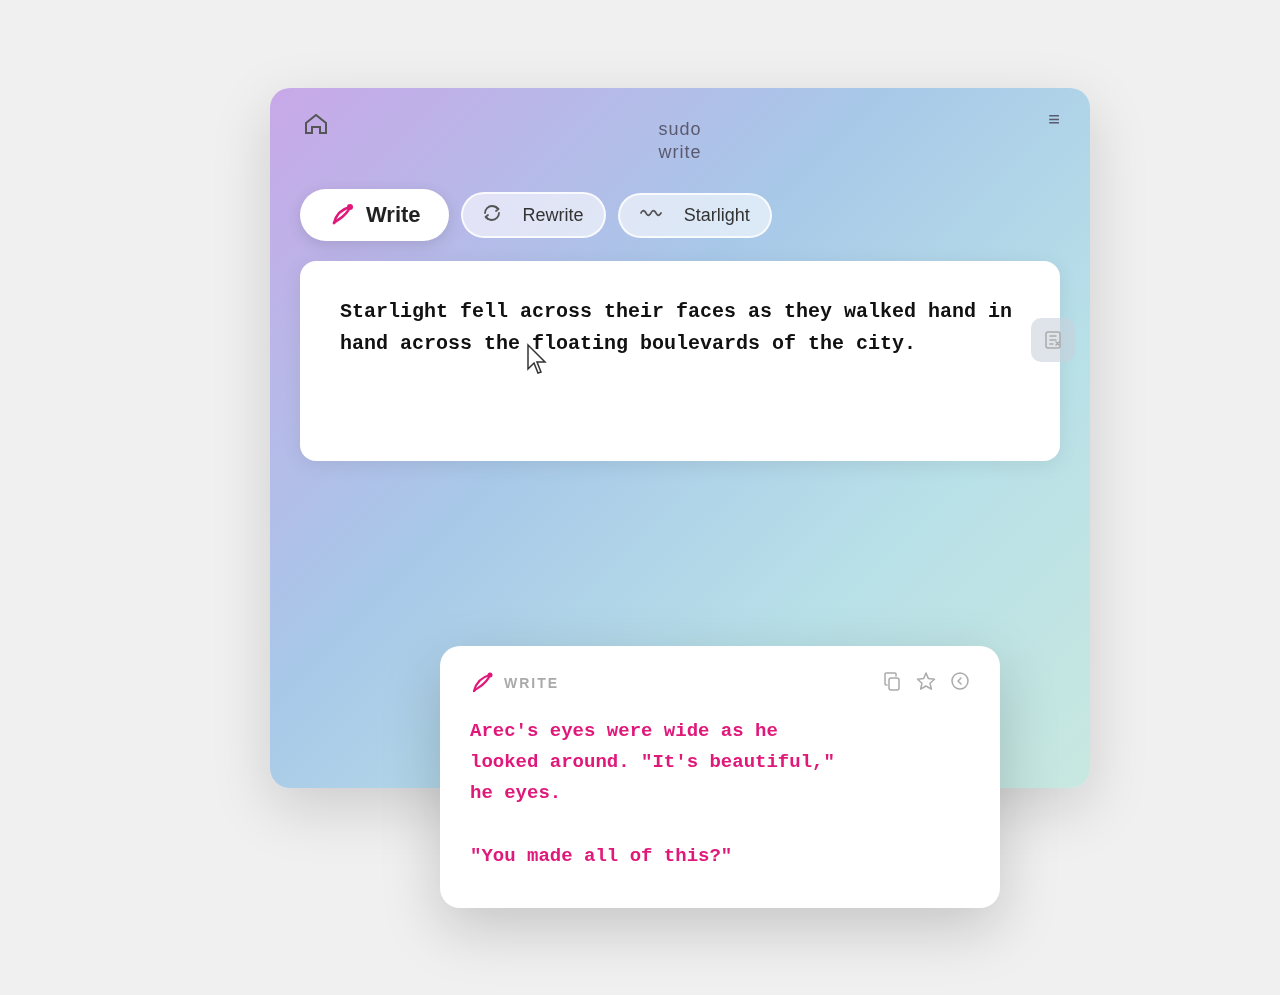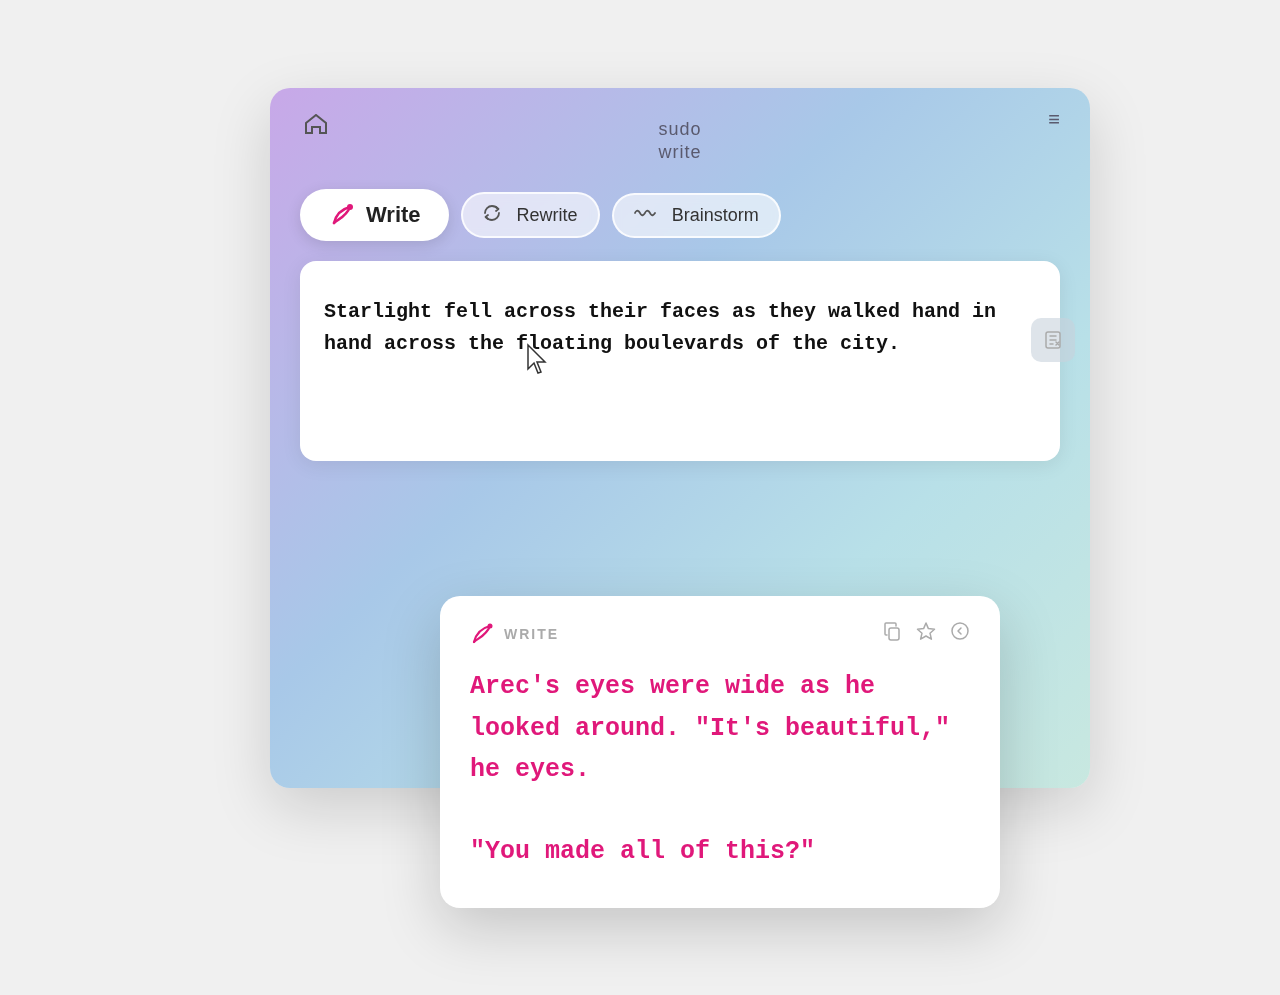--- a/index.html
+++ b/index.html
@@ -97,21 +97,21 @@
     }
 
     .write-logo {
       width: 28px;
       height: 28px;
     }
 
     .btn-tool {
       display: flex;
       align-items: center;
-      gap: 16px;
+      gap: 22px;
       background: rgba(255,255,255,0.6);
       border: 2px solid rgba(255,255,255,0.8);
       border-radius: 50px;
       padding: 10px 20px;
       font-size: 18px;
       font-weight: 500;
       color: #333;
       cursor: pointer;
       white-space: nowrap;
       backdrop-filter: blur(4px);
@@ -120,21 +120,21 @@
     .tool-icon {
       font-size: 16px;
       color: #555;
     }
 
     
     .text-area {
       margin: 0 30px;
       background: white;
       border-radius: 16px;
-      padding: 35px 24px;
+      padding: 35px 40px;
       min-height: 200px;
       box-shadow: 0 4px 20px rgba(0,0,0,0.08);
     }
 
     .main-text {
       font-family: 'Courier New', Courier, monospace;
       font-size: 20px;
       font-weight: 700;
       line-height: 1.6;
       color: #111;
@@ -212,21 +212,21 @@
     }
 
     .action-icon {
       color: #aaa;
       font-size: 18px;
       cursor: pointer;
     }
 
     .result-text {
       font-family: 'Courier New', Courier, monospace;
-      font-size: 25px;
+      font-size: 19px;
       font-weight: 700;
       line-height: 1.65;
       color: #e0187a;
     }
   </style>
 </head>
 <body>
 
 <div class="scene">
 
@@ -268,21 +268,21 @@
         <span>Rewrite</span>
       </button>
 
 
       <button class="btn-tool">
         <span class="tool-icon">
           <svg width="22" height="14" viewBox="0 0 22 14" fill="none">
             <path d="M1 7C1 7 3 2 6 7C6 7 8 12 11 7C11 7 13 2 16 7C16 7 18 12 21 7" stroke="#555" stroke-width="1.8" stroke-linecap="round"></path>
           </svg>
         </span>
-        <span>Brainstorm</span>
+        <span>Starlight</span>
       </button>
     </div>
 
     <div class="text-area">
       <div class="main-text">Starlight fell across their faces as
 they walked hand in hand across the
 floating boulevards of the city.</div>
     </div>
 
     <div class="sidebar-icon">

